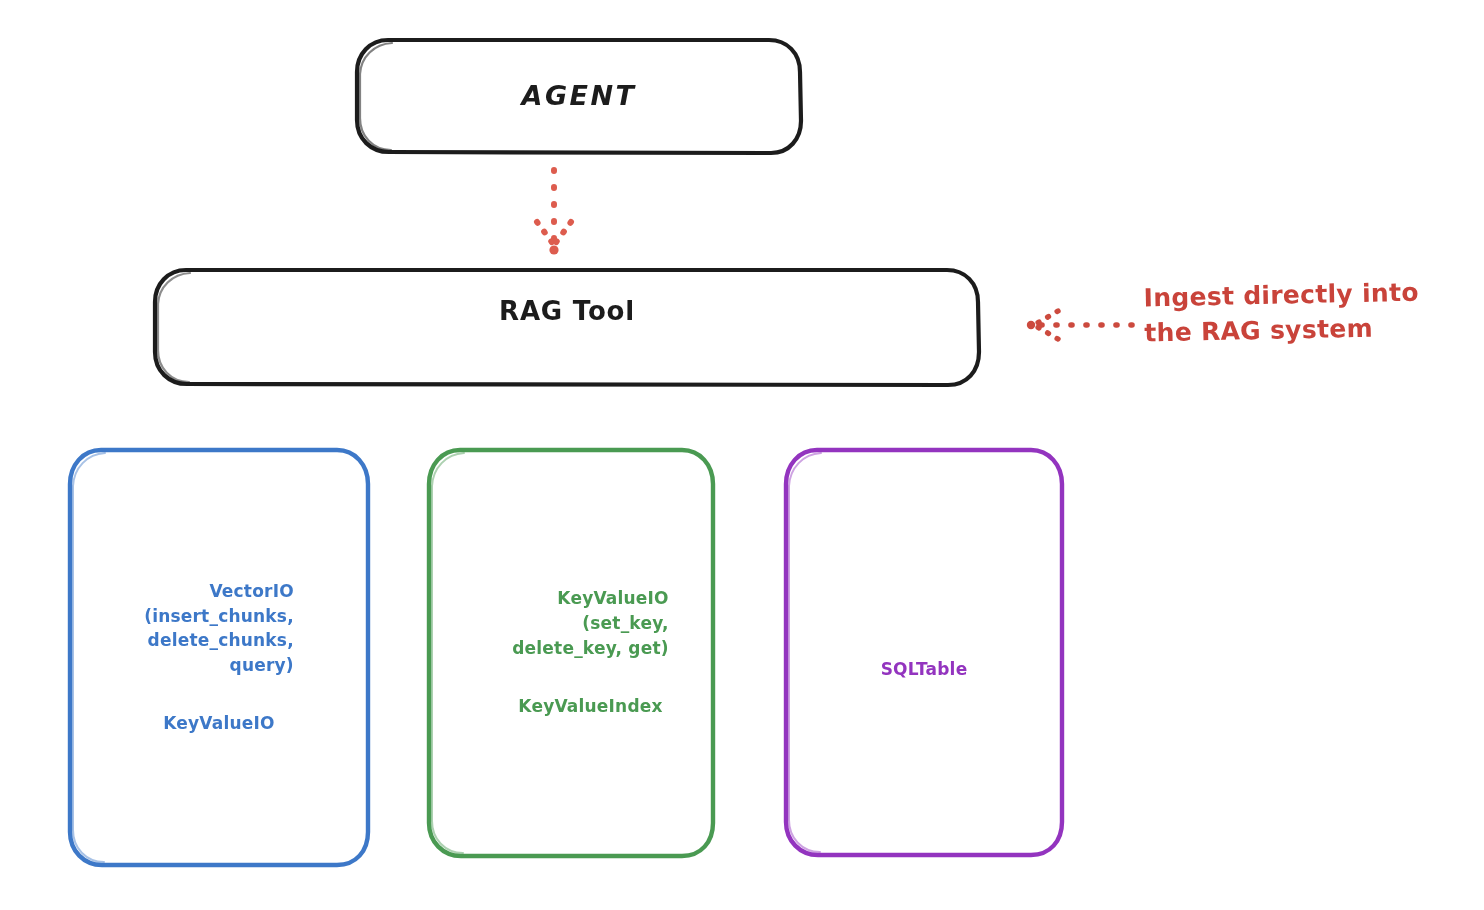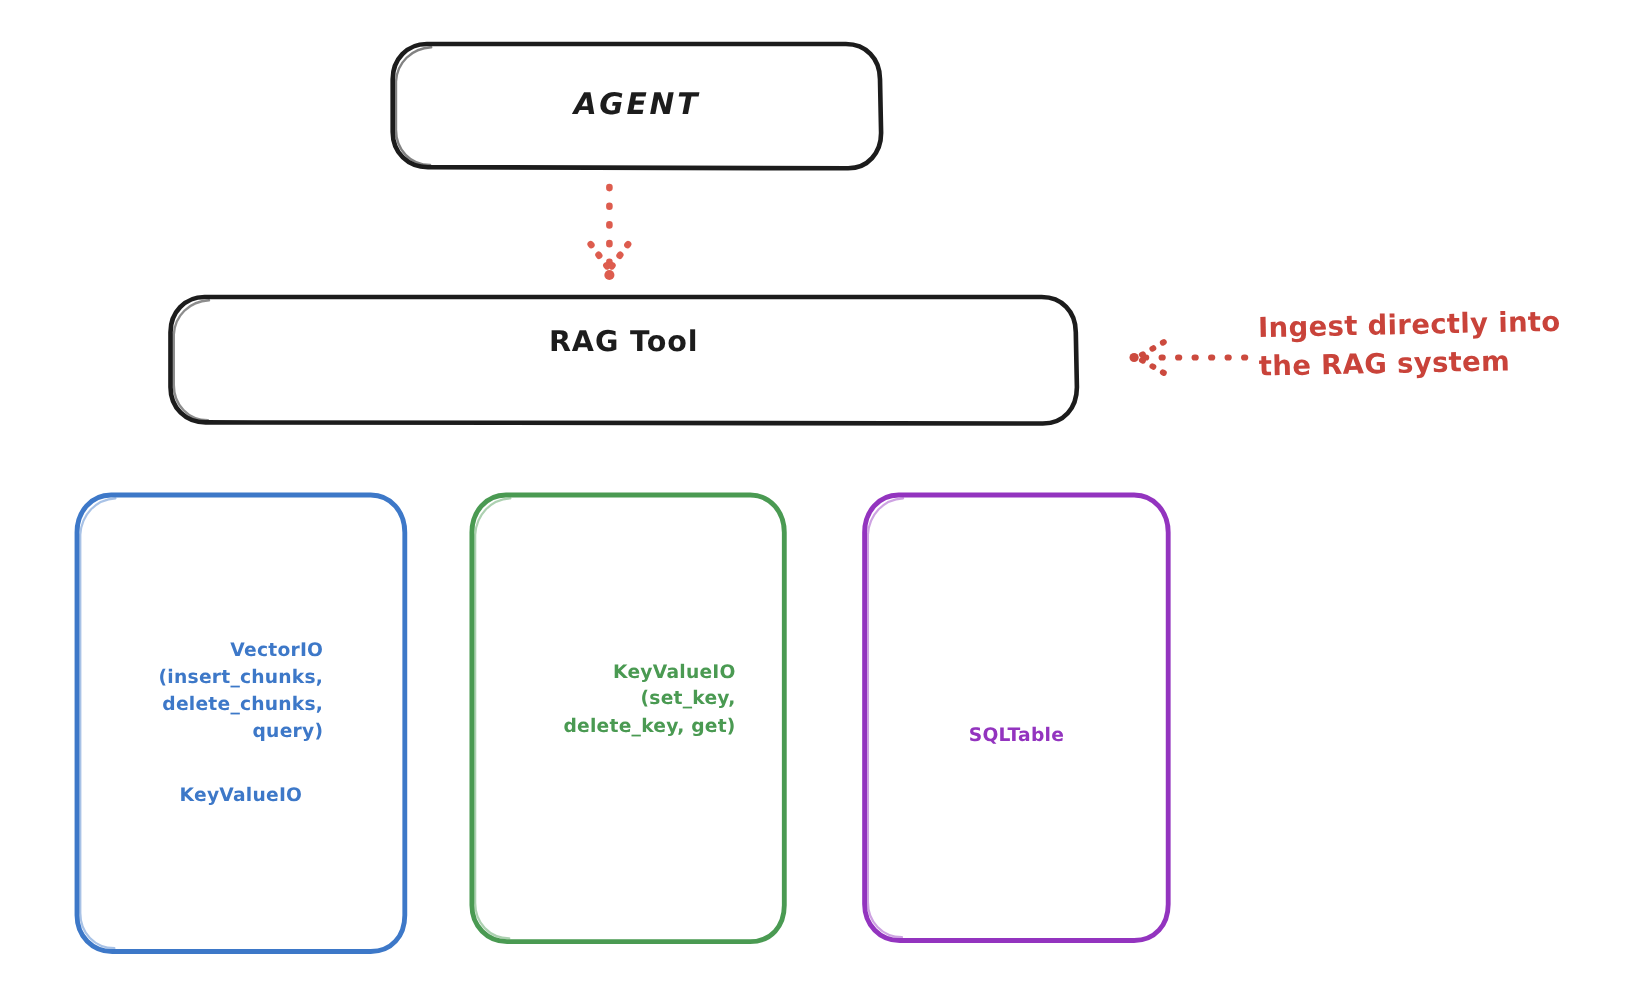--- a/index.html
+++ b/index.html
@@ -252,20 +252,21 @@
     <span class="node-label api-label">KeyValueIO</span>
   </div>
 </div>
 
 <div class="node" id="keyvalueio-node">
   <div class="api-stack">
     <span class="node-label api-label">KeyValueIO
 (set_key,
 delete_key, get)</span>
     <span class="api-gap"></span>
+    <span class="node-label api-label">KeyValueIndex</span>
   </div>
 </div>
 
 <div class="node" id="relationalio-node">
   <div class="api-stack">
     <span class="api-gap"></span>
     <span class="node-label api-label">SQLTable</span>
   </div>
 </div>
 

